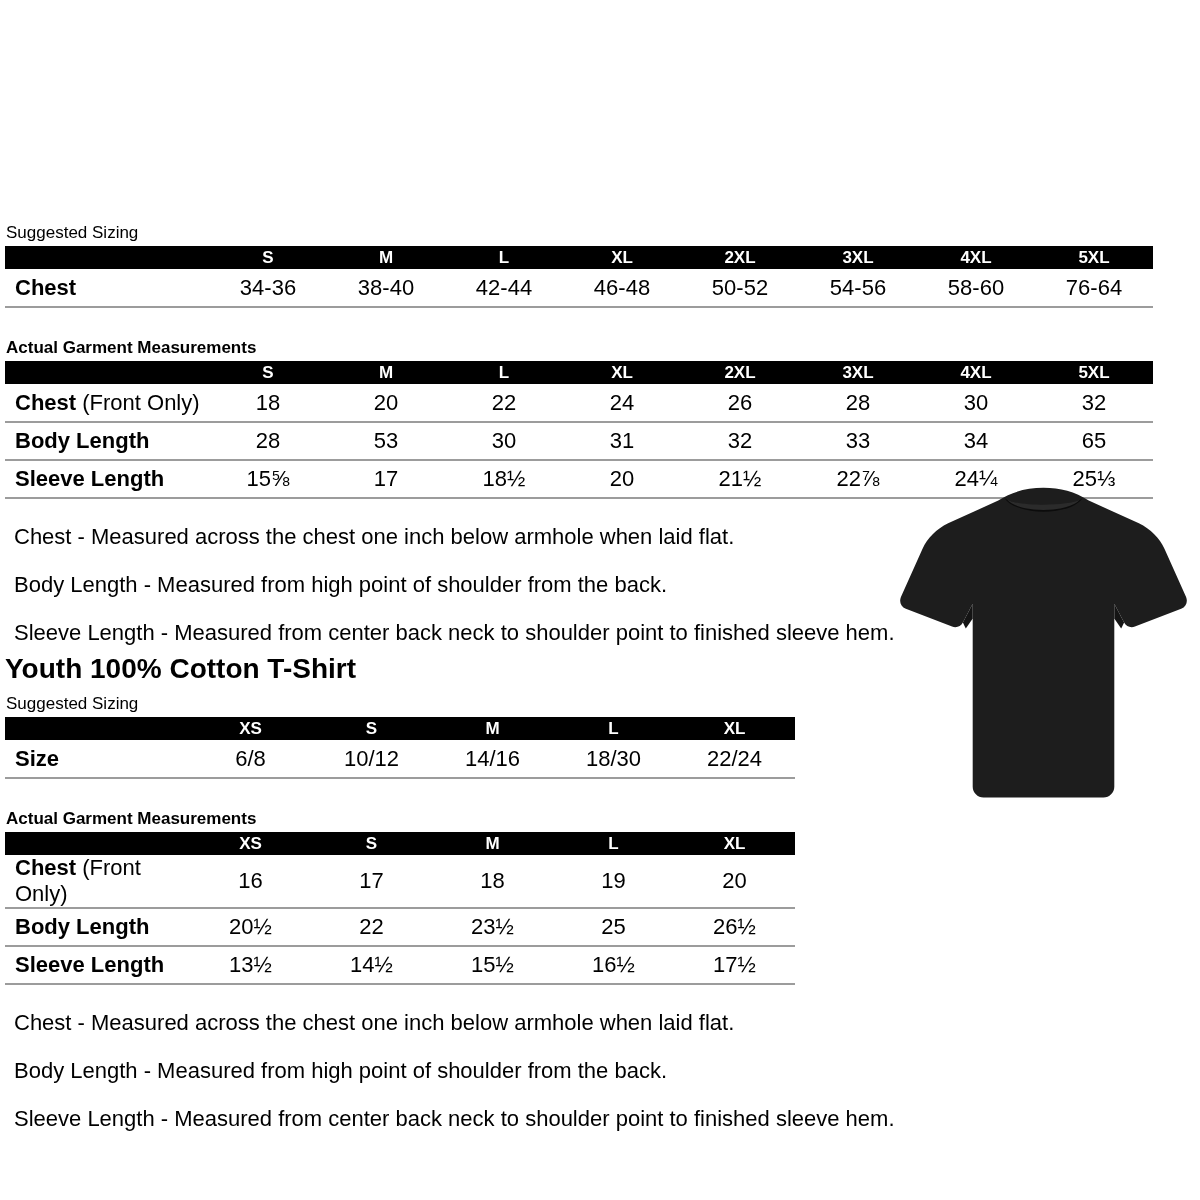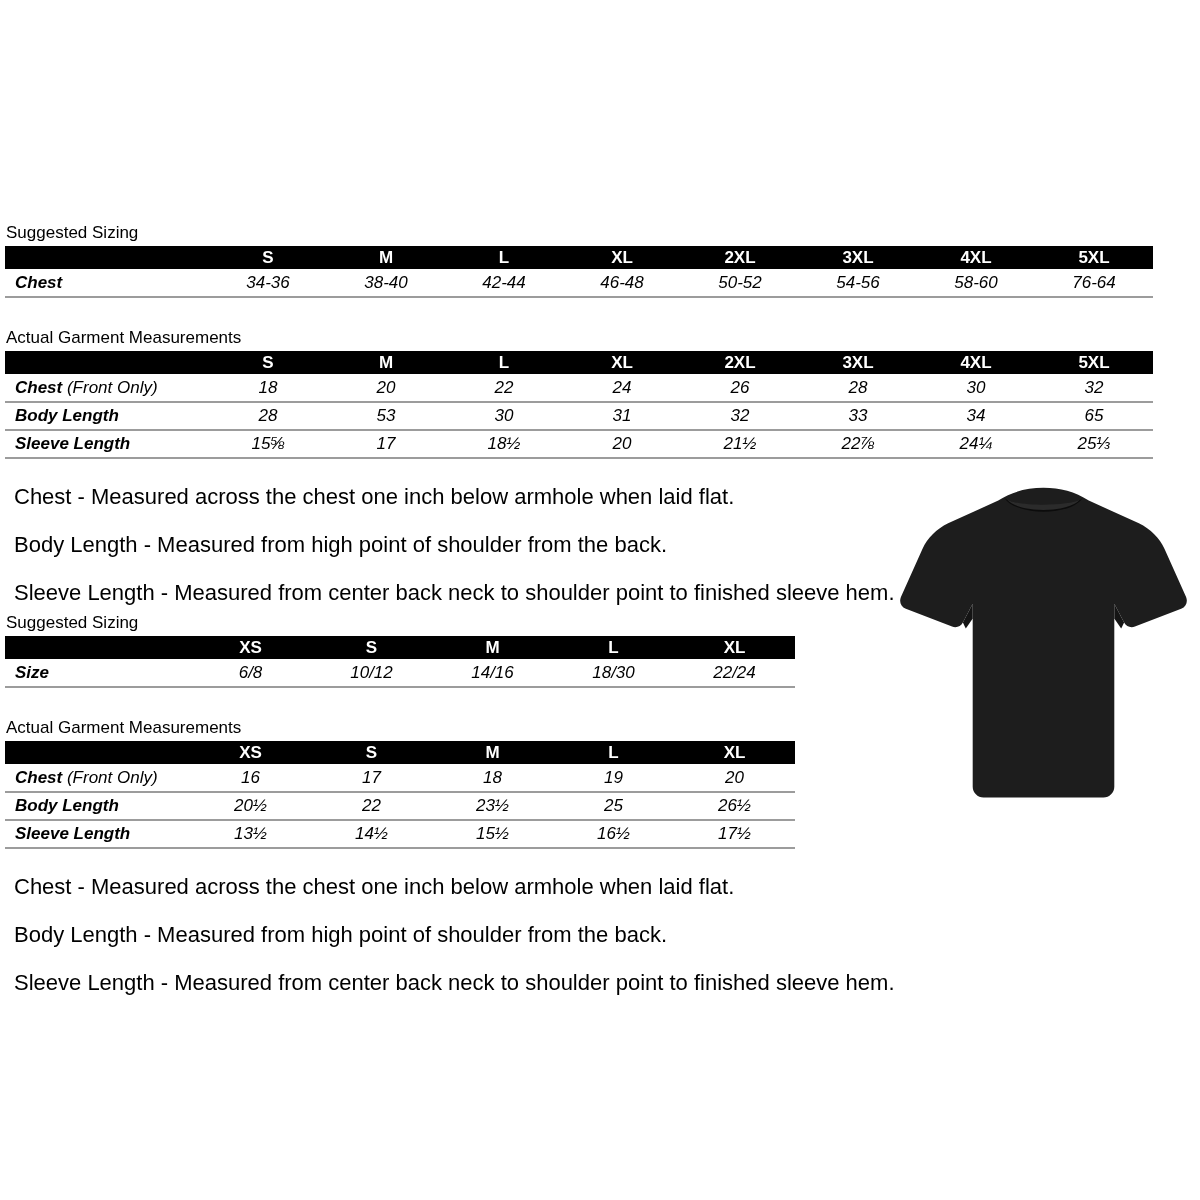--- a/index.html
+++ b/index.html
@@ -23,37 +23,36 @@
     width: 556px; height: 38px;
     background: var(--table_header_bg, #000);
     color: var(--table_header_text, #fff);
     font-size: 30px; font-weight: bold; letter-spacing: 5px;
     display: flex; align-items: center; justify-content: center;
   }
 
   .content { position: absolute; left: 5px; top: 212px; width: 1150px; }
 
   .section-label { font-size: 17px; line-height: 20px; margin: 11px 0 3px 1px; }
-  .gap-top { margin-top: 30px; }
+  .gap-top { margin-top: 30px; font-weight: bold; }
 
   table.size-table { border-collapse: collapse; table-layout: fixed; }
   table.adult { width: 1148px; }
   table.youth { width: 790px; }
   table.size-table th {
     background: var(--table_header_bg, #000);
     color: var(--table_header_text, #fff);
     font-weight: bold; font-size: 17px; height: 23px;
     text-align: center; padding: 0;
   }
   table.adult .label-col { width: 204px; }
   table.youth .label-col { width: 185px; }
   table.size-table td {
-    text-align: center; font-size: 17px; height: 28px; padding: 0;
+    text-align: center; font-size: 22px; height: 38px; padding: 0;
     border-bottom: 2px solid var(--row_divider, #9c9c9c);
-    font-style: italic;
   }
   table.size-table td.label-col { text-align: left; padding-left: 10px; }
   .row-label { font-weight: bold; }
   .row-note { font-weight: normal; }
 
   .notes { margin: 14px 0 0 9px; }
   .note { font-size: 22px; line-height: 20px; margin-bottom: 10px; margin-top: 28px; }
 
   .youth-title {
     font-size: 28px; font-weight: bold; line-height: 32px;
@@ -153,20 +152,21 @@
         </tr>
       </tbody>
     </table>
 
   <div class="notes">
     <div class="note">Chest - Measured across the chest one inch below armhole when laid flat.</div>
     <div class="note">Body Length - Measured from high point of shoulder from the back.</div>
     <div class="note">Sleeve Length - Measured from center back neck to shoulder point to finished sleeve hem.</div>
   </div>
 
+  <div class="youth-title">Youth 100% Cotton T-Shirt</div>
 
   <div class="section-label youth-section-label">Suggested Sizing</div>
   <table class="size-table youth">
       <thead>
         <tr>
           <th class="label-col"></th>
           <th>XS</th>
           <th>S</th>
           <th>M</th>
           <th>L</th>

